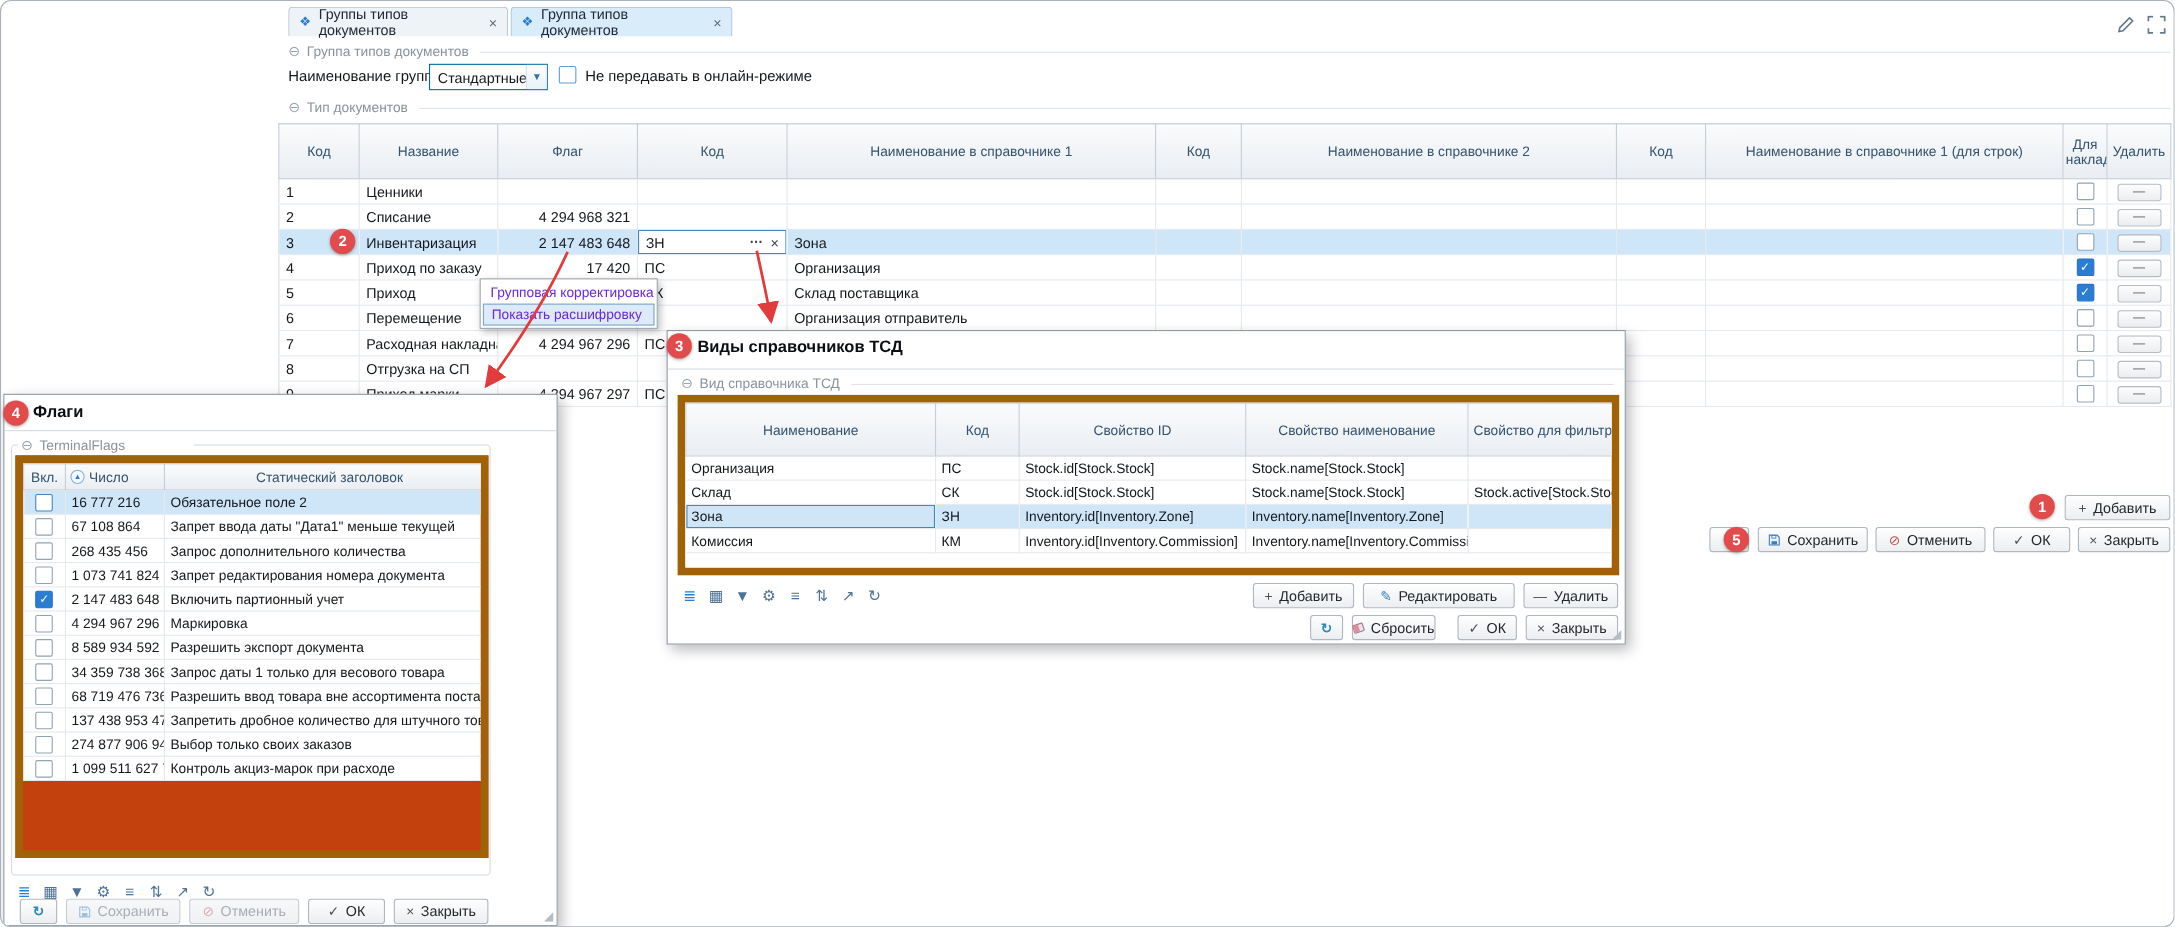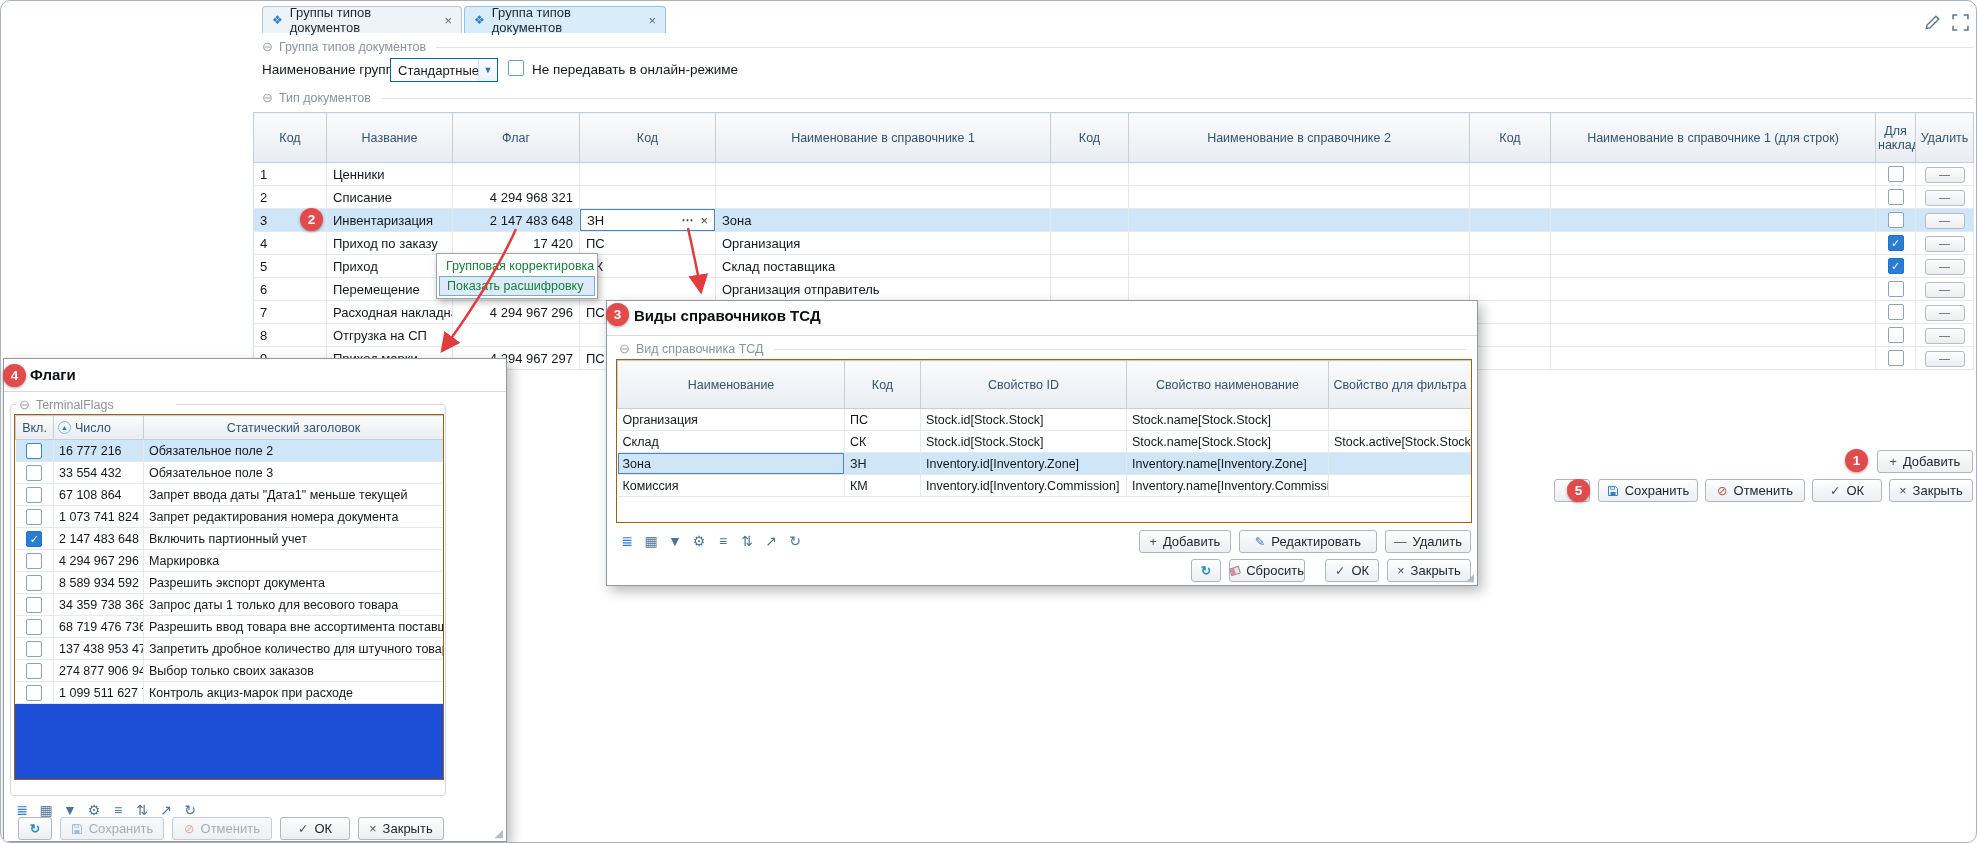--- a/index.html
+++ b/index.html
@@ -50,30 +50,30 @@
   .ed-val{flex:1;font-size:13px}
   .ed-dots{color:#3b4248;padding:0 4px;font-weight:bold;font-size:12px;letter-spacing:1px}
   .ed-x{color:#3b4248;padding:0 6px 0 2px;font-size:13px}
   .mini-btn{display:inline-block;width:40px;height:16px;line-height:13px;border:1px solid #b6bcc4;border-radius:3px;
             background:linear-gradient(#fdfdfd,#ebedf0);font-size:11px;color:#555}
   .cell-focus{box-shadow:inset 0 0 0 1px #3f87c8}
 
   
   .menu{position:absolute;left:435px;top:252px;width:162px;background:#fff;border:1px solid #9aa4ae;
         box-shadow:2px 3px 7px rgba(0,0,0,.28);padding:2px;z-index:40}
-  .menu-item{height:20px;display:flex;align-items:center;padding:0 7px;font-size:12.5px;color:#15803d;white-space:nowrap}
+  .menu-item{height:20px;display:flex;align-items:center;padding:0 7px;font-size:12.5px;color:#6d28d9;white-space:nowrap}
   .menu-item.hl{background:#dcebf7;border:1px solid #7da7cf}
 
   
   .win{position:absolute;background:#fff;border:1px solid #8f9aa4;box-shadow:4px 5px 12px rgba(0,0,0,.28)}
   #win-ref{left:605px;top:299px;width:872px;height:286px;z-index:30}
   #win-flags{left:2px;top:357px;width:504px;height:484px;z-index:50}
   .win-title{position:absolute;font-size:15px;font-weight:bold;color:#0c0f12;white-space:nowrap}
   .win-div{position:absolute;left:0;right:0;height:1px;background:#d5dbe1}
-  .gridhost{position:absolute;border:1px solid #a16207;overflow:hidden;background:#1d4ed8}
+  .gridhost{position:absolute;border:7px solid #a16207;overflow:hidden;background:#c2410c}
   .sub-grid th{height:48px}
   .sub-grid td{height:22px;font-size:12.5px;padding:0 5px}
   .flags-grid th{height:24px;font-size:12.5px}
   .flags-grid td{height:22px;font-size:12.5px;padding:0 5px}
   .th2{display:flex;align-items:center;justify-content:flex-start;gap:4px;padding-left:2px}
   .sort-ic{width:13px;height:13px;border-radius:50%;border:1px solid #7fb2e0;color:#2b7cd3;font-size:7px;
            line-height:11px;text-align:center;display:inline-block;background:#f2f8fd}
   .groupbox{position:absolute;border:1px solid #d4dae0;border-radius:4px}
   .grip{position:absolute;font-size:11px;color:#b4bcc4;line-height:11px}
 
@@ -468,27 +468,27 @@
             </tr>
           </thead>
           <tbody>
             <tr class="sel">
               <td class="ctr"><span class="cb focus"></span></td>
               <td>16 777 216</td>
               <td>Обязательное поле 2</td>
             </tr>
             <tr class="">
               <td class="ctr"><span class="cb"></span></td>
-              <td>33 554 432</td>
-              <td>Обязательное поле 3</td>
-            </tr>
-            <tr class="">
-              <td class="ctr"><span class="cb"></span></td>
               <td>67 108 864</td>
               <td>Запрет ввода даты "Дата1" меньше текущей</td>
+            </tr>
+            <tr class="">
+              <td class="ctr"><span class="cb"></span></td>
+              <td>268 435 456</td>
+              <td>Запрос дополнительного количества</td>
             </tr>
             <tr class="">
               <td class="ctr"><span class="cb"></span></td>
               <td>1 073 741 824</td>
               <td>Запрет редактирования номера документа</td>
             </tr>
             <tr class="">
               <td class="ctr"><span class="cb on">✓</span></td>
               <td>2 147 483 648</td>
               <td>Включить партионный учет</td>

